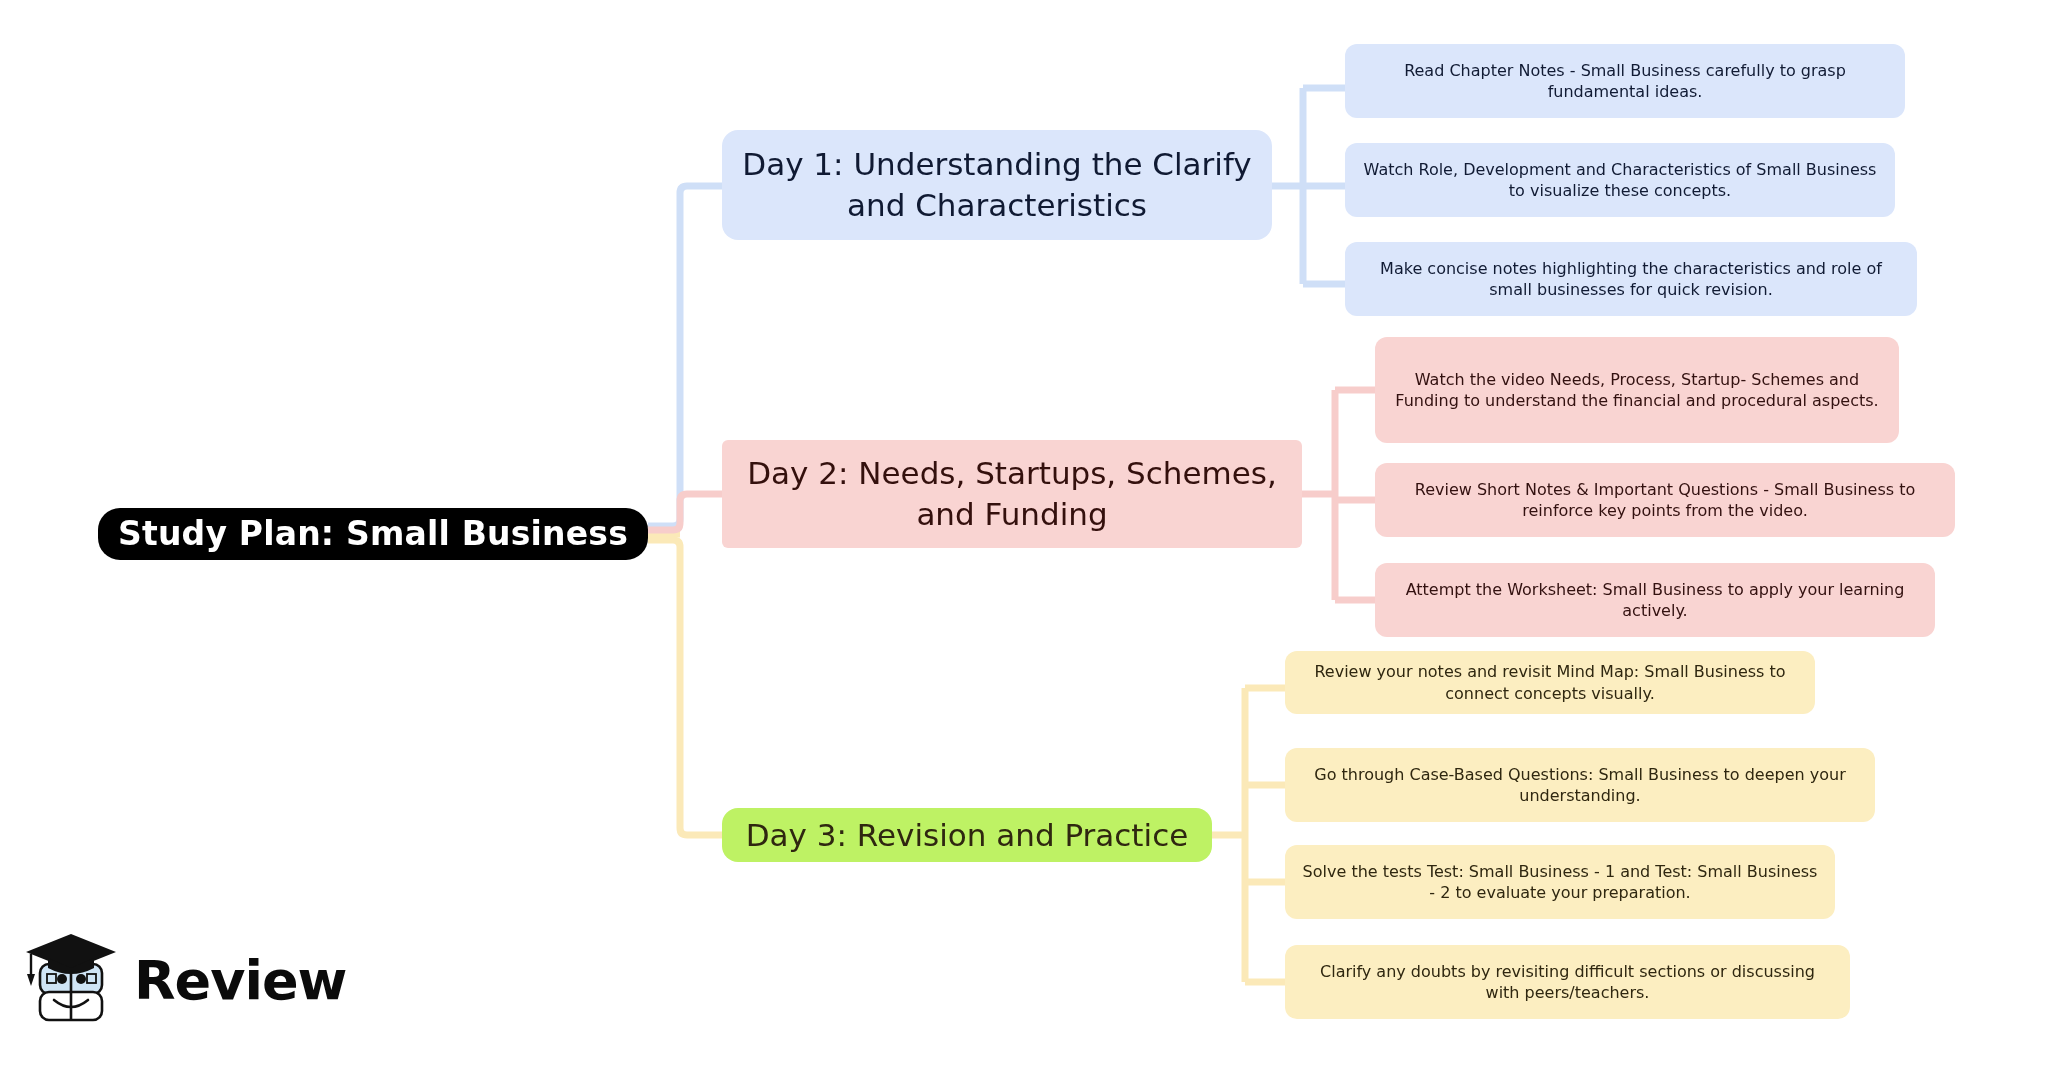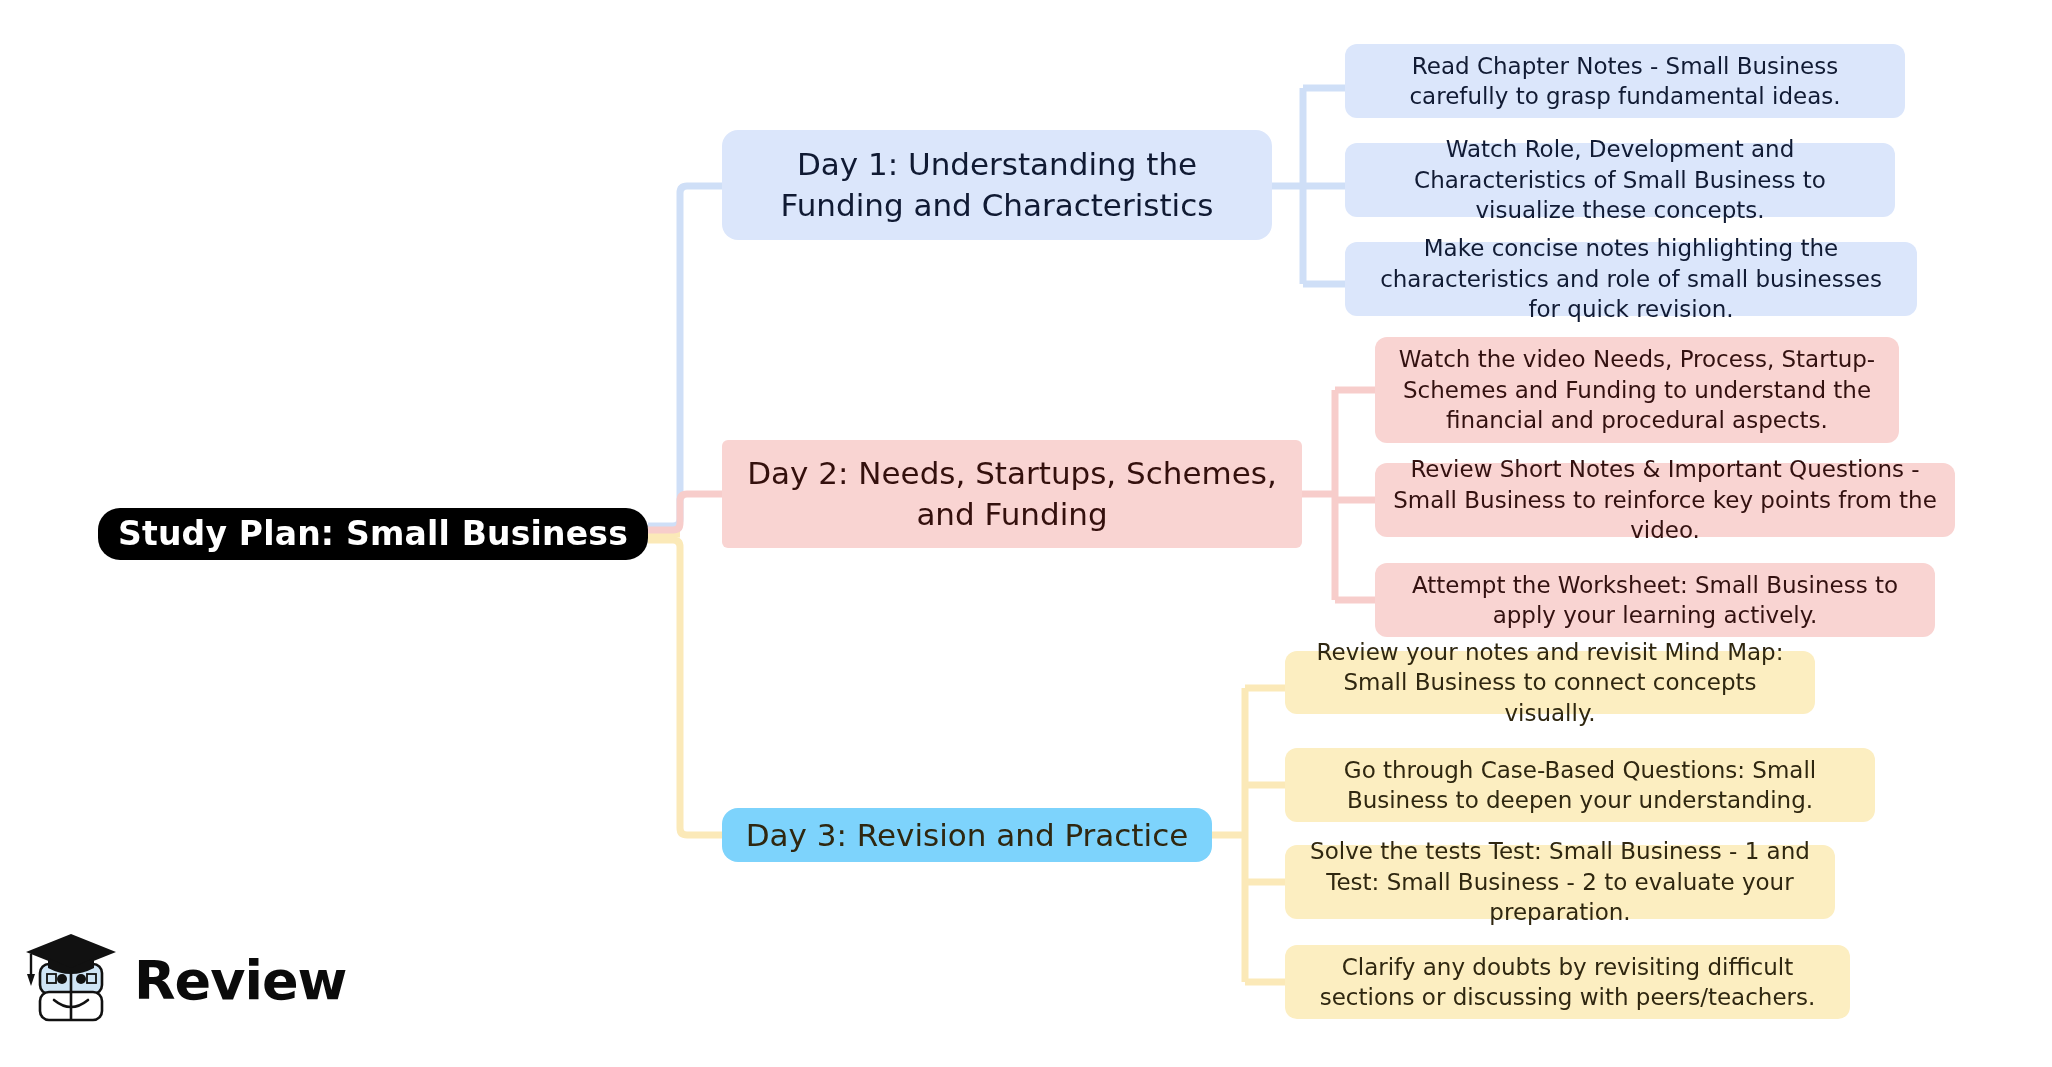--- a/index.html
+++ b/index.html
@@ -48,24 +48,24 @@
     letter-spacing: .2px;
   }
 
   .branch {
     font-size: 31px;
     border-radius: 16px;
     padding: 6px 16px;
   }
   .branch.b-blue   { background: #dbe6fb; color: #101a33; }
   .branch.b-pink   { background: #f9d4d2; color: #34100d; }
-  .branch.b-yellow { background: #7dd3fc; color: #2f2710; }
+  .branch.b-yellow { background: #bef264; color: #2f2710; }
 
   .leaf {
-    font-size: 23px;
+    font-size: 16px;
     border-radius: 12px;
     padding: 7px 16px;
   }
   .leaf.l-blue   { background: #dbe6fb; color: #111b34; }
   .leaf.l-pink   { background: #f9d4d2; color: #331110; }
   .leaf.l-yellow { background: #fceec1; color: #2f2710; }
 
   
   #logo {
     position: absolute;
@@ -121,21 +121,21 @@
       <path d="M 1245 882 L 1285 882" stroke="#fbe9b8"></path>
       <path d="M 1245 982 L 1285 982" stroke="#fbe9b8"></path>
     </g>
   </svg>
 
   <div class="node root" style="left:98px; top:508px; width:550px; height:52px;">
     <span>Study Plan: Small Business</span>
   </div>
 
   <div class="node branch b-blue" style="left:722px; top:130px; width:550px; height:110px;">
-    <span>Day 1: Understanding the Funding and Characteristics</span>
+    <span>Day 1: Understanding the Clarify and Characteristics</span>
   </div>
 
   <div class="node leaf l-blue" style="left:1345px; top:44px; width:560px; height:74px;">
     <span>Read Chapter Notes - Small Business carefully to grasp fundamental ideas.</span>
   </div>
 
   <div class="node leaf l-blue" style="left:1345px; top:143px; width:550px; height:74px;">
     <span>Watch Role, Development and Characteristics of Small Business to visualize these concepts.</span>
   </div>
 

